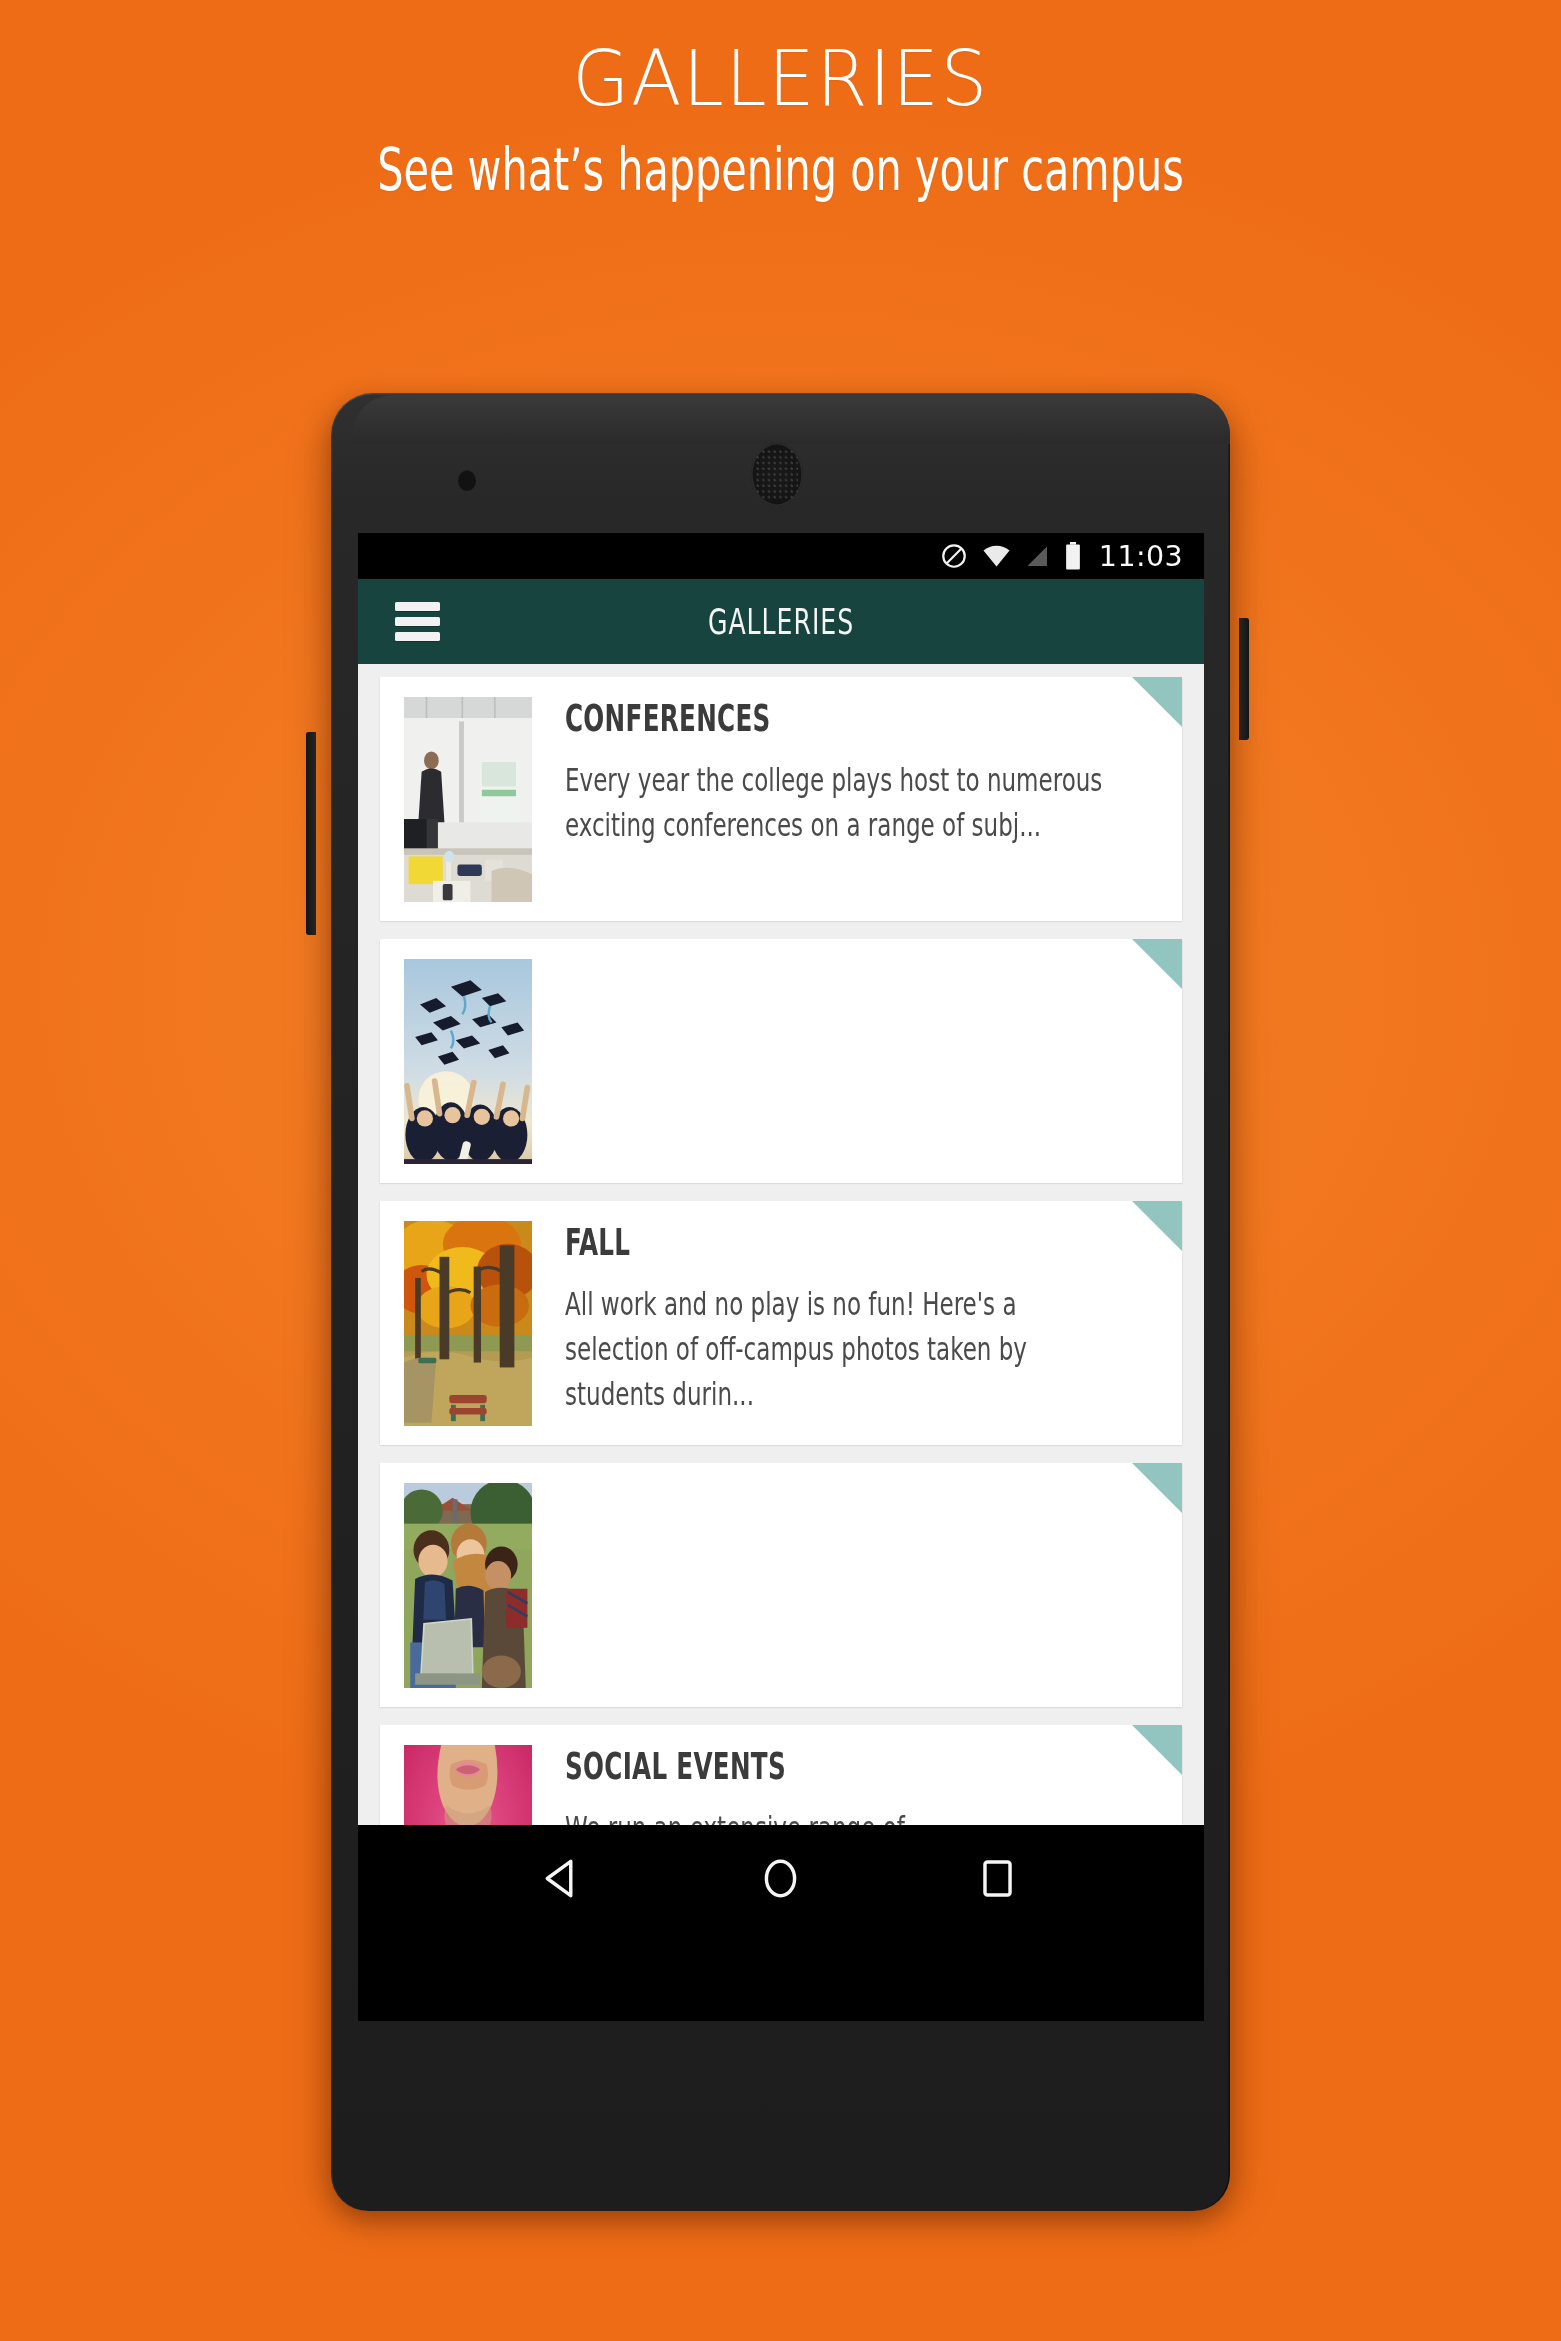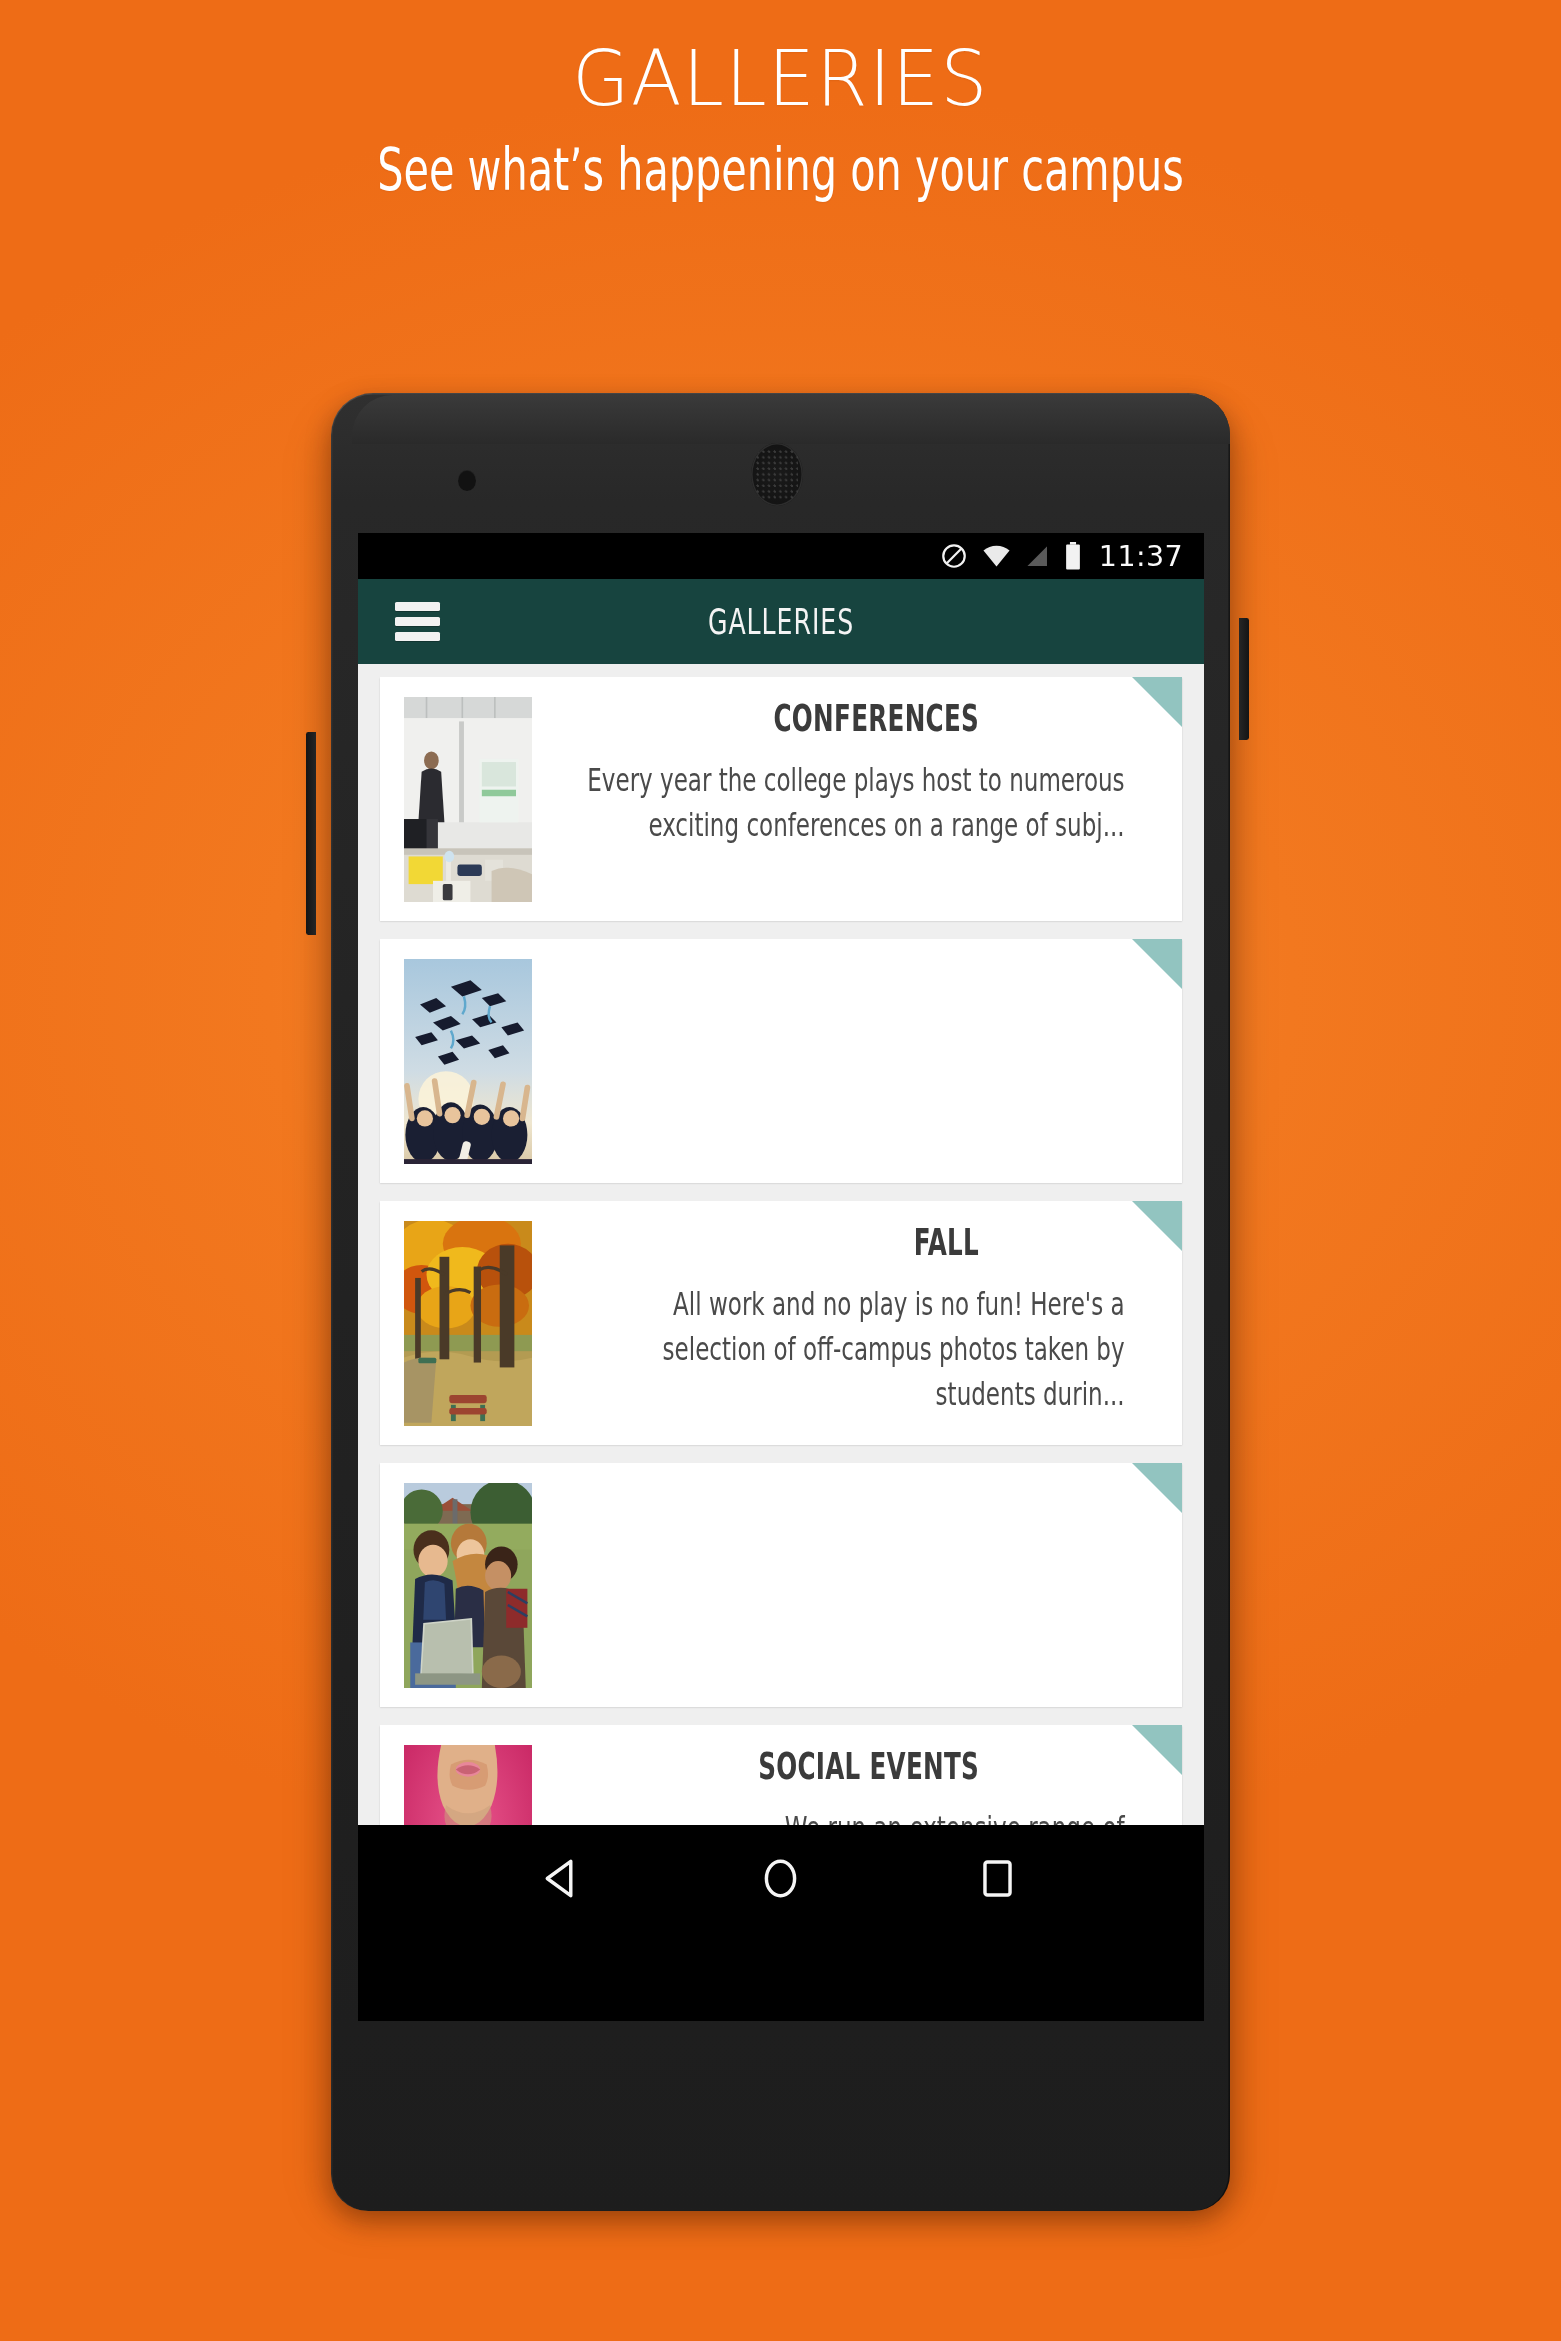--- a/index.html
+++ b/index.html
@@ -237,21 +237,20 @@
 
   .card {
     position: relative;
     margin: 0 22px 18px 22px;
     background: #ffffff;
     box-shadow: 0 0.8px 1.6px rgba(0,0,0,0.18);
     display: flex;
     padding: 19.5px 0 19.5px 24.4px;
     min-height: 244px;
     overflow: hidden;
-    text-align: right;
   }
 
   .card-corner {
     position: absolute;
     right: 0;
     top: 0;
     width: 0;
     height: 0;
     border-style: solid;
     border-width: 0 50px 50px 0;
@@ -348,21 +347,21 @@
         <path d="M18 2 L18 18 L2 18 Z" fill="#5a5a5a"></path>
         <path d="M18 2 L18 18 L10.5 18 Z" fill="#5a5a5a"></path>
       </svg>
     </span>
     <span class="sb-icon">
       <svg width="18" height="28" viewBox="0 0 14 22">
         <rect x="4.6" y="0" width="4.8" height="2.1" fill="#f2f2f2"></rect>
         <rect x="1.6" y="2" width="10.8" height="19.6" rx="0.8" fill="#f2f2f2"></rect>
       </svg>
     </span>
-    <span class="sb-time">11:37</span>
+    <span class="sb-time">11:03</span>
   </div>
 
   <div class="appbar">
     <div class="hamburger">
       <span></span>
       <span></span>
       <span></span>
     </div>
     <div class="appbar-title">GALLERIES</div>
   </div>

